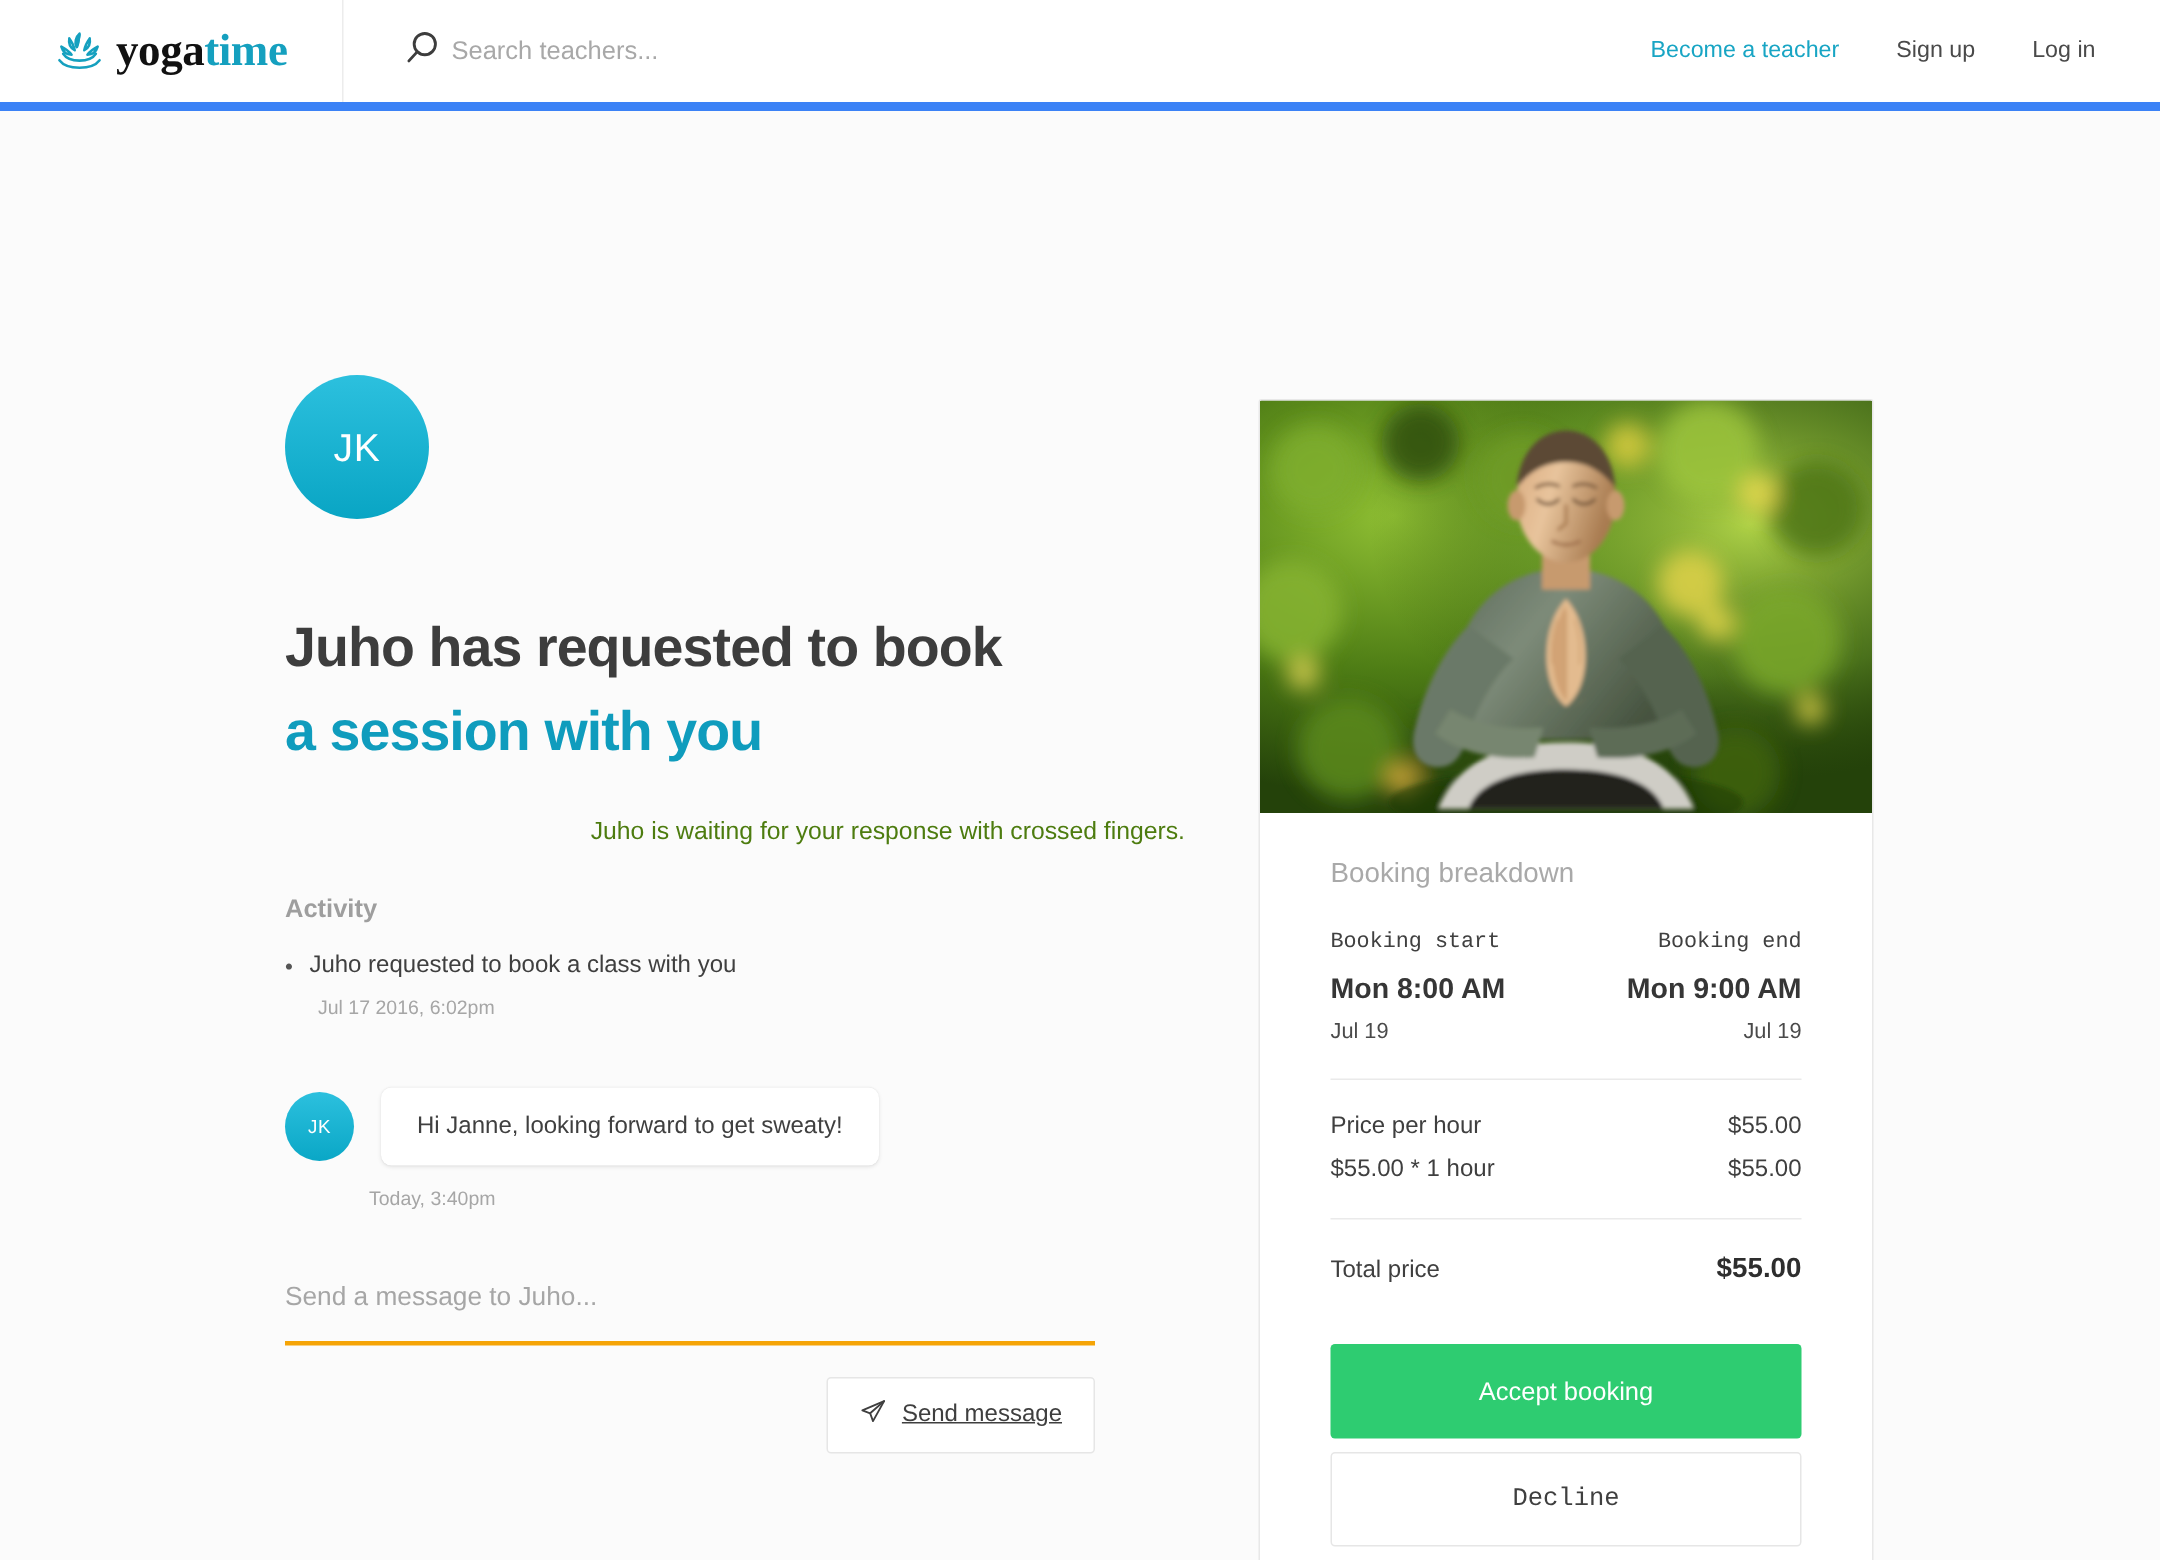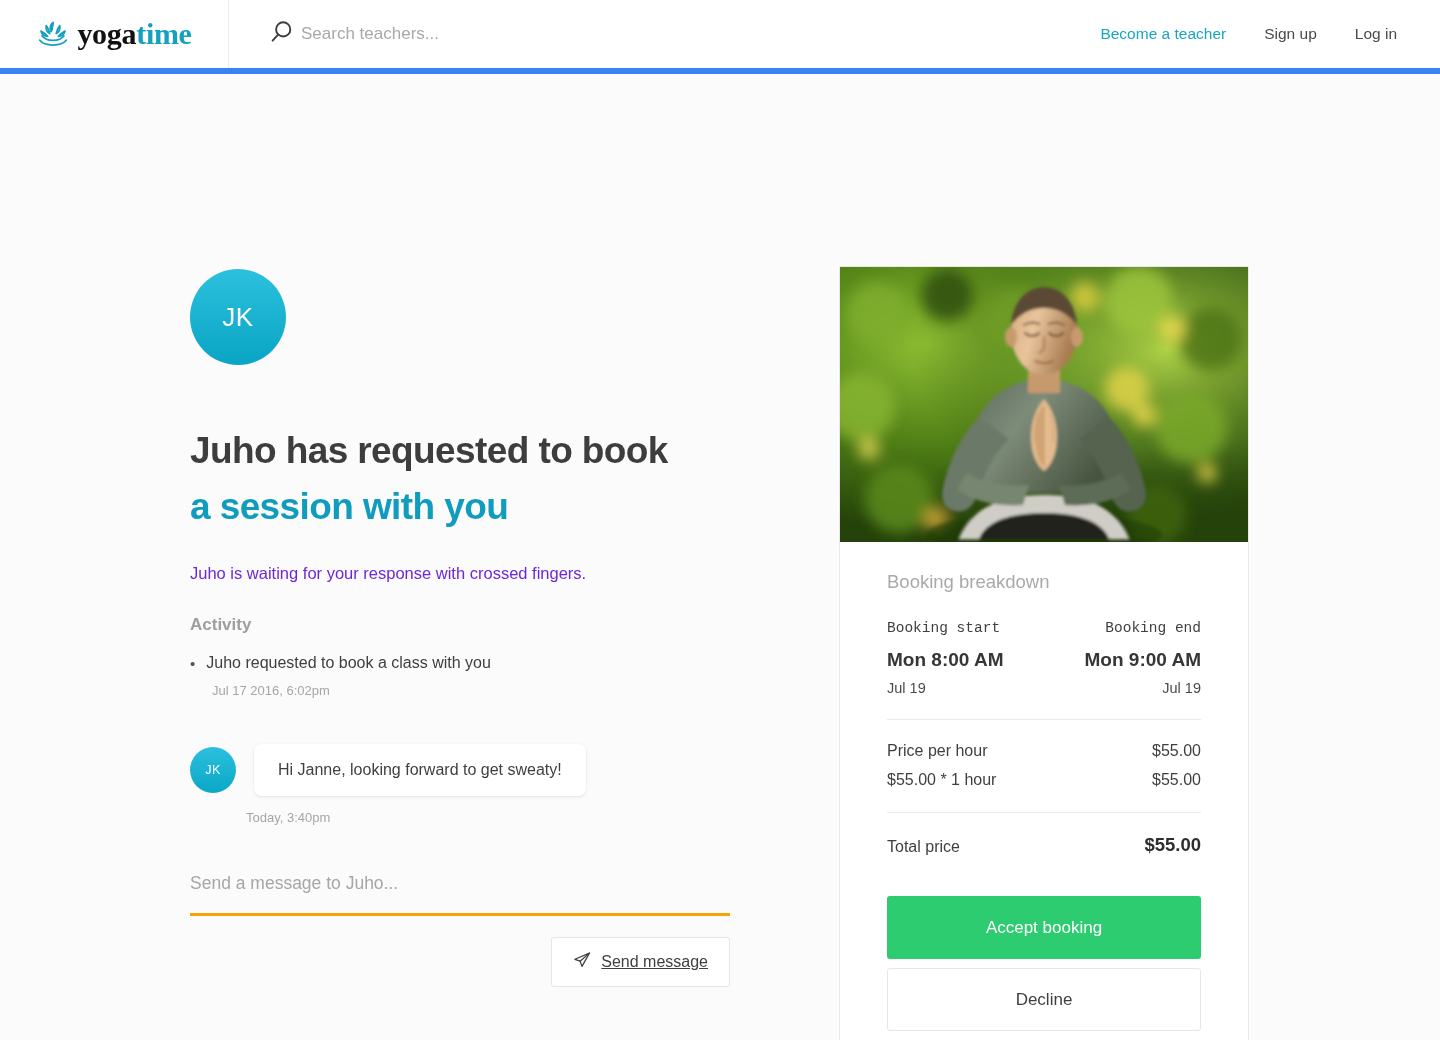--- a/index.html
+++ b/index.html
@@ -50,21 +50,21 @@
   }
   .nav a {
     font-size: 15.5px; color: #4a4a4a;
     text-decoration: none; white-space: nowrap;
   }
   .nav a.accent { color: #18a5c4; }
 
   
   .page { position: relative; width: 1440px; }
   .left-col {
-    position: absolute; left: 190px; top: 195px; width: 600px;
+    position: absolute; left: 190px; top: 176px; width: 600px;
   }
   .right-col {
     position: absolute; left: 839px; top: 192px; width: 410px;
   }
 
   
   .avatar-lg {
     width: 96px; height: 96px; border-radius: 50%;
     background: linear-gradient(180deg, #2cc0de 0%, #09a5c4 100%);
     display: flex; align-items: center; justify-content: center;
@@ -73,21 +73,21 @@
 
   .headline {
     margin-top: 58px;
     font-size: 37px; font-weight: 700; line-height: 1.52;
     color: #3d3d3d; letter-spacing: -0.6px;
   }
   .headline .accent-line { color: #0f9cbd; display: block; }
 
   .subline {
     margin-top: 29px;
-    font-size: 16.5px; color: #6d28d9;
+    font-size: 16.5px; color: #4d7c0f; text-align: right;
   }
 
   .section-title {
     margin-top: 32px;
     font-size: 17px; font-weight: 700; color: #9e9e9e;
   }
 
   .activity-list { margin-top: 19px; }
   .activity-item { display: flex; gap: 11px; }
   .activity-bullet { color: #555; font-size: 15px; line-height: 1.3; }
@@ -176,21 +176,21 @@
   .btn-accept {
     margin-top: 40px; width: 100%; height: 63px;
     background: #2ecc71; border: none; border-radius: 3px;
     color: #ffffff; font-size: 17px;
     font-family: "Liberation Sans", sans-serif; cursor: pointer;
   }
   .btn-decline {
     margin-top: 9px; width: 100%; height: 63px;
     background: #ffffff; border: 1px solid #e6e6e6; border-radius: 3px;
     color: #3f3f3f; font-size: 17px;
-    font-family: Liberation Sans, sans-serif; cursor: pointer;
+    font-family: Liberation Mono, monospace; cursor: pointer;
   }
 </style>
 </head>
 <body>
 
 <div class="header">
 
   <div class="brand">
     <span>
       <svg class="lotus-icon" width="34" height="30" viewBox="0 0 34 30">

